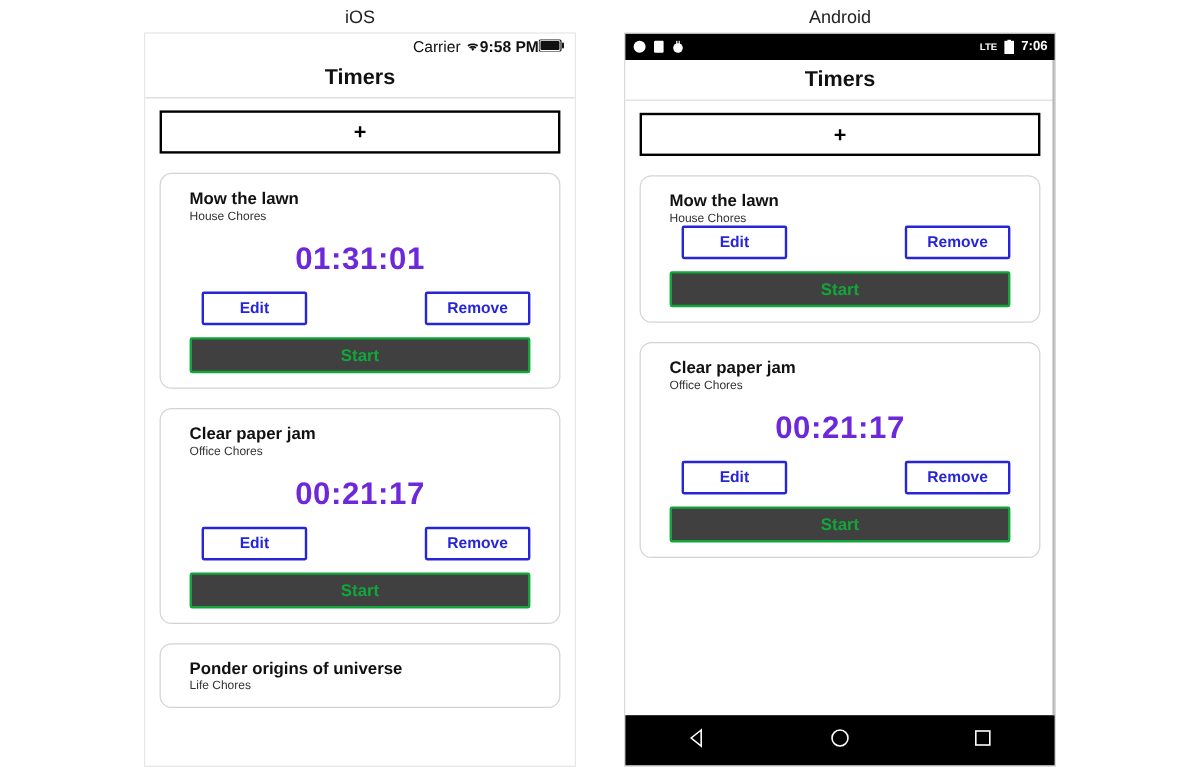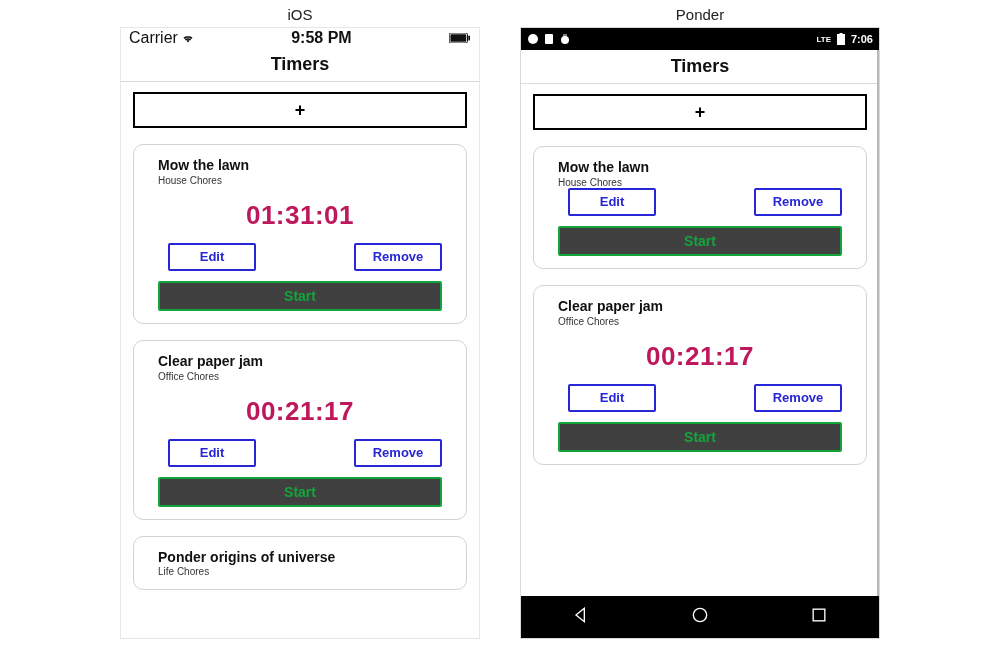--- a/index.html
+++ b/index.html
@@ -26,23 +26,23 @@
     display:flex;
     flex-direction:column;
   }
   .device.android { border-color:#d9d9d9; }
 
   
   .ios-status {
     height:20px;
     display:flex;
     align-items:center;
-    justify-content:space-between;
+    justify-content:flex-end;
     padding:0 8px;
-    font-size:16px;
+    font-size:13px;
     color:#111;
   }
   .ios-status .left { display:flex; align-items:center; gap:4px; }
   .ios-status .icon-wifi svg { width:12px; height:10px; }
   .ios-status .batt svg { width:22px; height:10px; }
   .ios-navbar {
     height:34px;
     border-bottom:1px solid #d8d8d8;
     display:flex;
     align-items:center;
@@ -115,21 +115,21 @@
   }
 
   .card {
     border:1px solid #d3d3d3;
     border-radius:10px;
     padding:12px 24px 12px;
     margin-bottom:16px;
   }
   .card .title { font-size:14px; font-weight:700; color:#111; line-height:1.2;}
   .card .subtitle { font-size:10px; color:#333; margin-top:1px;}
-  .card .time { font-size:26px; font-weight:700; color:#be185d; text-align:center; margin:14px 0 12px; letter-spacing:0.5px;}
+  .card .time { font-size:26px; font-weight:700; color:#6d28d9; text-align:center; margin:14px 0 12px; letter-spacing:0.5px;}
   .btn-row { display:flex; justify-content:space-between; gap:10px; margin-bottom:10px;margin-left:10px;}
   .btn-blue {
     width:88px;
     height:28px;
     border:2px solid #2726d6;
     color:#2726d6;
     background:#fff;
     font-size:13px;
     font-weight:700;
     display:flex;
@@ -211,21 +211,21 @@
         <div class="card">
           <div class="title">Ponder origins of universe</div>
           <div class="subtitle">Life Chores</div>
         </div>
       </div>
 
     </div>
   </div>
 
   <div class="col">
-    <div class="platform-label">Ponder</div>
+    <div class="platform-label">Android</div>
     <div class="device android">
 
       <div class="and-status">
         <div class="left">
           <span>
               <svg viewBox="0 0 12 12">
                 <circle cx="6" cy="6" r="5" fill="#fff"></circle>
               </svg>
             </span>
           <span>

